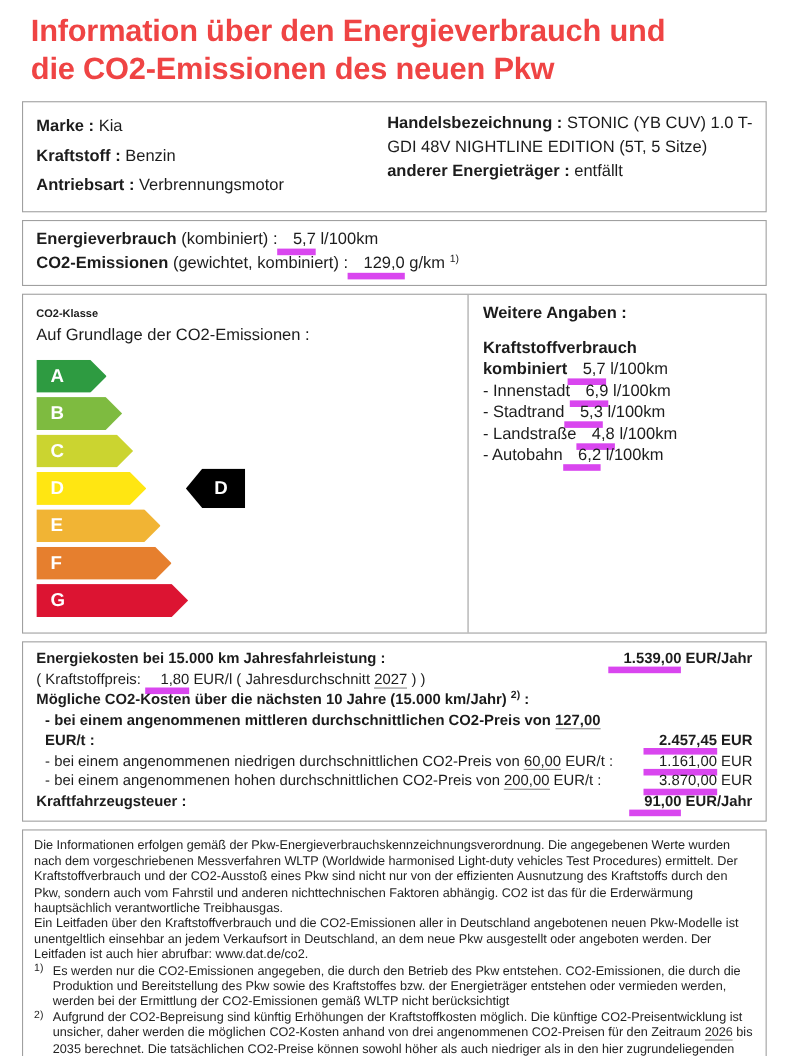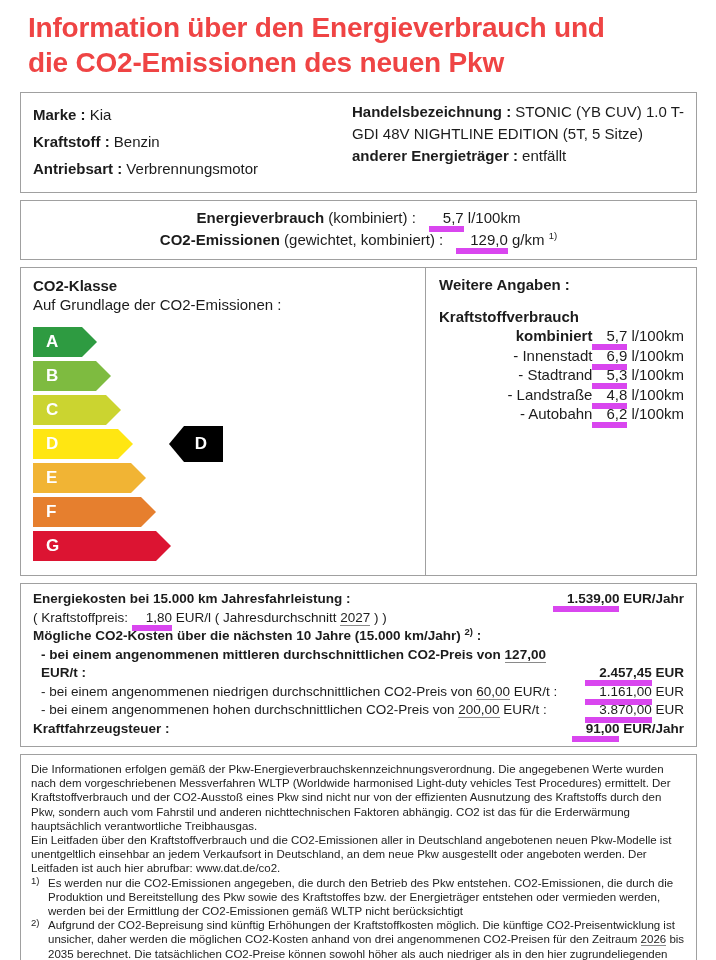--- a/index.html
+++ b/index.html
@@ -9,41 +9,41 @@
   .title{font-size:28px;font-weight:bold;line-height:35px;color:#ef4444;margin:4px 0 12px 8px;letter-spacing:-0.2px;}
   .box{border:1px solid #a0a0a0;margin-bottom:7px;background:#fff;}
   
   .vehicle{display:flex;padding:8px 12px 10px 12px;}
   .vehicle .col-l{width:49%;display:flex;flex-direction:column;justify-content:space-between;}
   .vehicle .col-l div{margin:5px 0;}
   .vehicle .col-r{width:51%;line-height:22px;}
   .lbl{font-weight:bold;}
   
   .consumption{padding:6px 12px 8px 12px;font-size:15px;line-height:22px;}
-  .crow{display:flex;justify-content:center;gap:13px;}
+  .crow{display:flex;justify-content:flex-start;}
   .num{border-bottom:6px solid #d946ef;padding-left:14px;}
   sup.fn{font-size:9.5px;vertical-align:super;line-height:0;}
   
   .classbox{display:flex;min-height:289px;}
   .class-left{width:404px;padding:8px 0 10px 12px;box-sizing:border-box;}
   .class-right{flex:1;border-left:1px solid #a0a0a0;padding:8px 12px 10px 13px;}
-  .h-bold{font-weight:bold;font-size:15px;line-height:19px;}
+  .h-bold{font-weight:bold;font-size:10px;line-height:19px;}
   .sub{font-size:15px;line-height:19px;}
   .arrows{position:relative;margin-top:13px;}
   .arrow{height:30px;margin-bottom:4px;display:flex;align-items:center;
          clip-path:polygon(0 0,calc(100% - 15px) 0,100% 50%,calc(100% - 15px) 100%,0 100%);}
   .arrow span{color:#fff;font-weight:bold;font-size:17px;padding-left:13px;}
   .marker{position:absolute;left:136px;top:99px;width:54px;height:36px;background:#000;
           display:flex;align-items:center;justify-content:center;
           clip-path:polygon(0 50%,15px 0,100% 0,100% 100%,15px 100%);}
   .marker span{color:#fff;font-weight:bold;font-size:17px;padding-left:10px;}
   
   .wa-head{font-weight:bold;font-size:15px;margin-bottom:14px;}
   .wa-kv{font-weight:bold;font-size:15px;line-height:19px;}
-  .warow{display:flex;justify-content:flex-end;font-size:15px;line-height:19.5px;}
+  .warow{display:flex;justify-content:flex-start;font-size:15px;line-height:19.5px;}
   .warow .v{white-space:nowrap;}
   
   .costs{padding:6px 12px 8px 12px;font-size:13.5px;line-height:18.5px;}
   .costrow{display:flex;justify-content:space-between;}
   .costrow .r{white-space:nowrap;padding-left:8px;}
   .bold{font-weight:bold;}
   .indent{padding-left:8px;align-items:flex-end;}
   
   .fine{padding:7px 10px 8px 10px;font-size:11.5px;line-height:14.2px;color:#232323;}
   .fine p{margin:0;}

